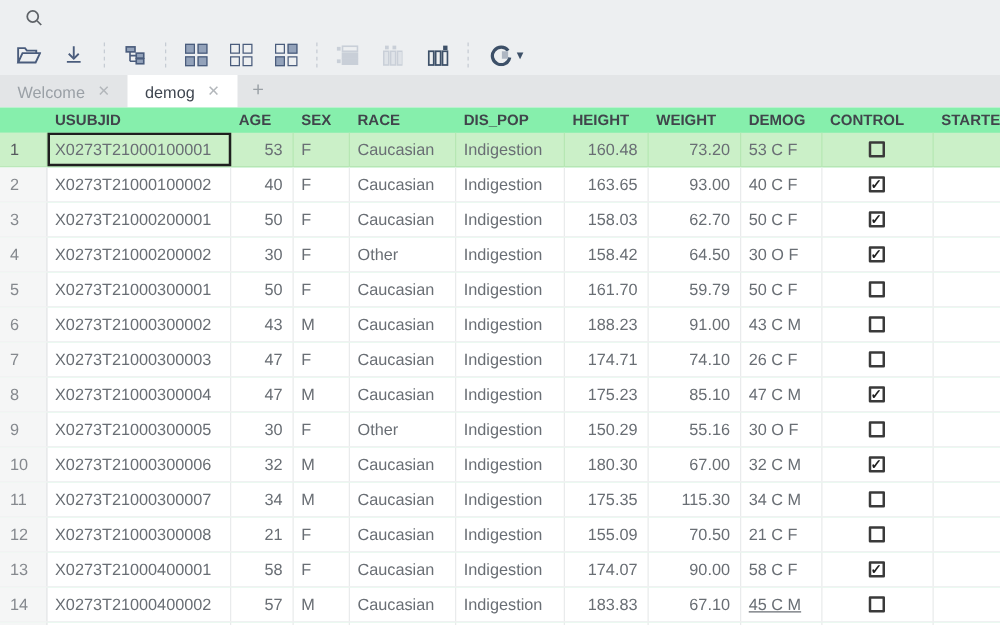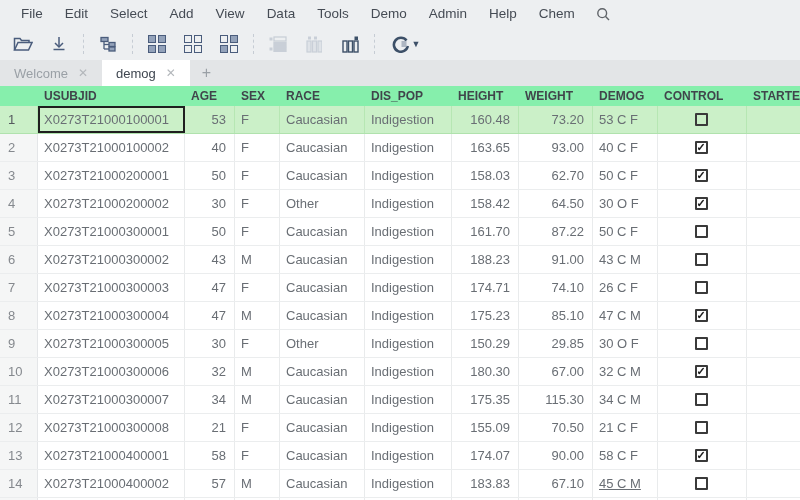--- a/index.html
+++ b/index.html
@@ -73,33 +73,20 @@
   }
   .partial { border-bottom:none; flex:1 1 auto; }
   svg { display:block; }
 </style>
 </head>
 <body>
 
 <div class="app">
 
   <div class="menubar">
-    <div id="menu-items" style="display:flex;">
-        <span class="menu-item">File</span>
-        <span class="menu-item">Edit</span>
-        <span class="menu-item">Select</span>
-        <span class="menu-item">Add</span>
-        <span class="menu-item">View</span>
-        <span class="menu-item">Data</span>
-        <span class="menu-item">Tools</span>
-        <span class="menu-item">Demo</span>
-        <span class="menu-item">Admin</span>
-        <span class="menu-item">Help</span>
-        <span class="menu-item">Chem</span>
-      </div>
     <div class="menu-search">
       <span>
         <svg width="15" height="15" viewBox="0 0 15 15">
           <circle cx="6.2" cy="6.2" r="4.4" fill="none" stroke="#5f6368" stroke-width="1.4"></circle>
           <line x1="9.6" y1="9.6" x2="13" y2="13" stroke="#5f6368" stroke-width="1.4"></line>
         </svg>
       </span>
     </div>
   </div>
 
@@ -292,21 +279,21 @@
           <div class="cell left last" style="flex: 1 1 auto;"></div>
         </div>
         <div class="row">
           <div class="rownum">5</div>
           <div class="cell left" style="flex: 0 0 147px;">X0273T21000300001</div>
           <div class="cell right" style="flex: 0 0 50px;">50</div>
           <div class="cell left" style="flex: 0 0 45px;">F</div>
           <div class="cell left" style="flex: 0 0 85px;">Caucasian</div>
           <div class="cell left" style="flex: 0 0 87px;">Indigestion</div>
           <div class="cell right" style="flex: 0 0 67px;">161.70</div>
-          <div class="cell right" style="flex: 0 0 74px;">87.22</div>
+          <div class="cell right" style="flex: 0 0 74px;">59.79</div>
           <div class="cell left" style="flex: 0 0 65px;">50 C F</div>
           <div class="cell center" style="flex: 0 0 89px;">
             <div class="checkbox"></div>
           </div>
           <div class="cell left last" style="flex: 1 1 auto;"></div>
         </div>
         <div class="row">
           <div class="rownum">6</div>
           <div class="cell left" style="flex: 0 0 147px;">X0273T21000300002</div>
           <div class="cell right" style="flex: 0 0 50px;">43</div>
@@ -352,21 +339,21 @@
           <div class="cell left last" style="flex: 1 1 auto;"></div>
         </div>
         <div class="row">
           <div class="rownum">9</div>
           <div class="cell left" style="flex: 0 0 147px;">X0273T21000300005</div>
           <div class="cell right" style="flex: 0 0 50px;">30</div>
           <div class="cell left" style="flex: 0 0 45px;">F</div>
           <div class="cell left" style="flex: 0 0 85px;">Other</div>
           <div class="cell left" style="flex: 0 0 87px;">Indigestion</div>
           <div class="cell right" style="flex: 0 0 67px;">150.29</div>
-          <div class="cell right" style="flex: 0 0 74px;">29.85</div>
+          <div class="cell right" style="flex: 0 0 74px;">55.16</div>
           <div class="cell left" style="flex: 0 0 65px;">30 O F</div>
           <div class="cell center" style="flex: 0 0 89px;">
             <div class="checkbox"></div>
           </div>
           <div class="cell left last" style="flex: 1 1 auto;"></div>
         </div>
         <div class="row">
           <div class="rownum">10</div>
           <div class="cell left" style="flex: 0 0 147px;">X0273T21000300006</div>
           <div class="cell right" style="flex: 0 0 50px;">32</div>

